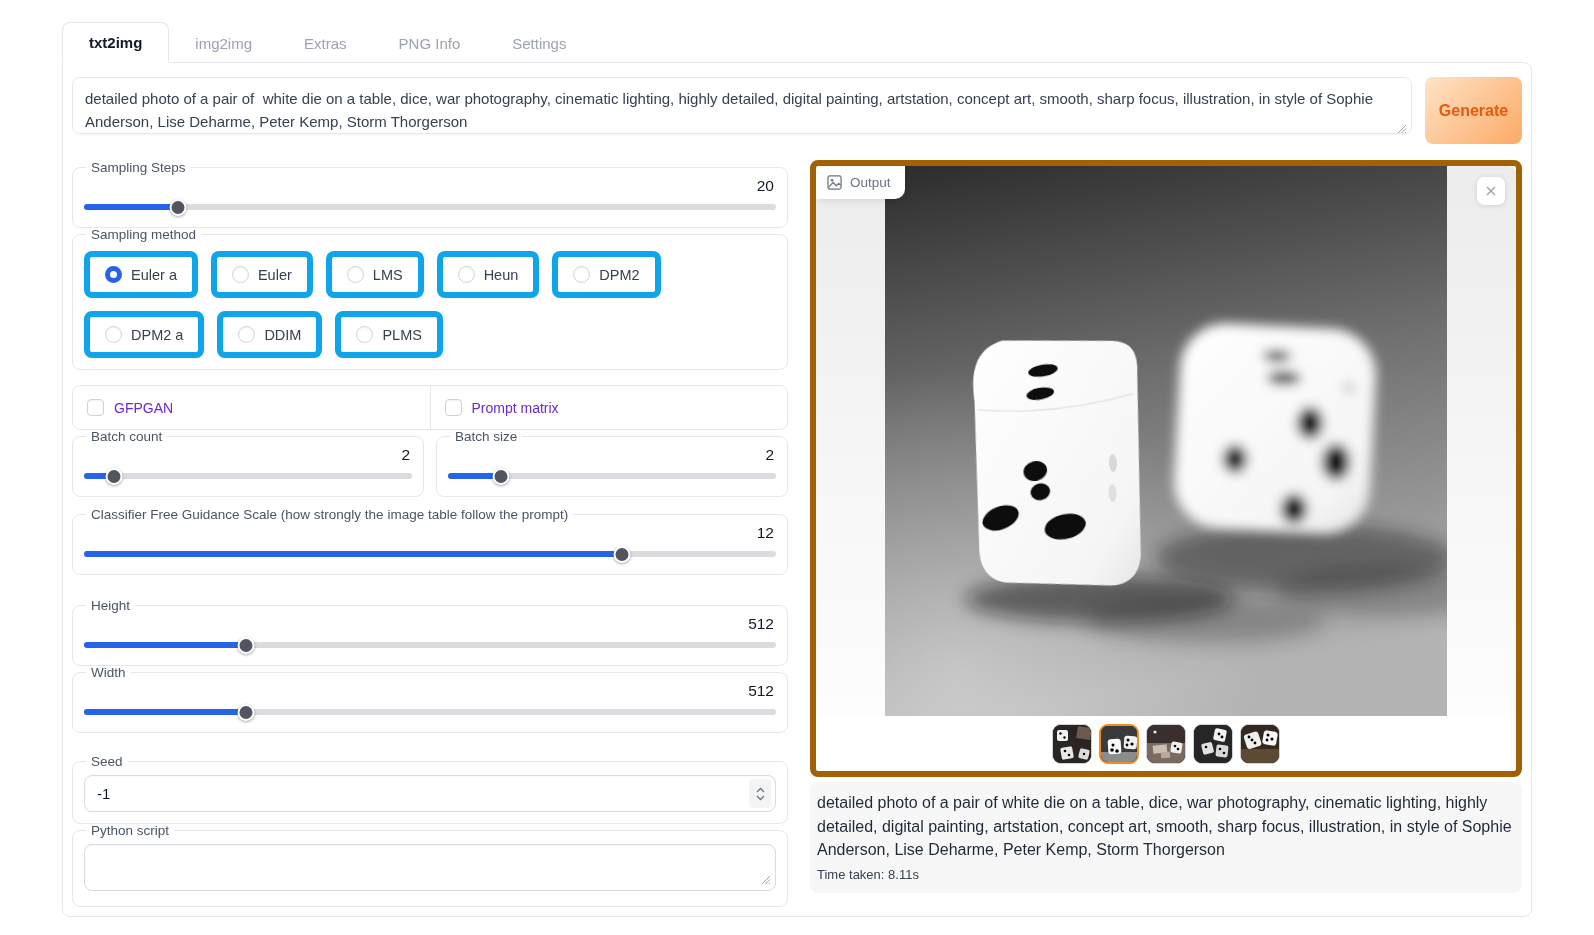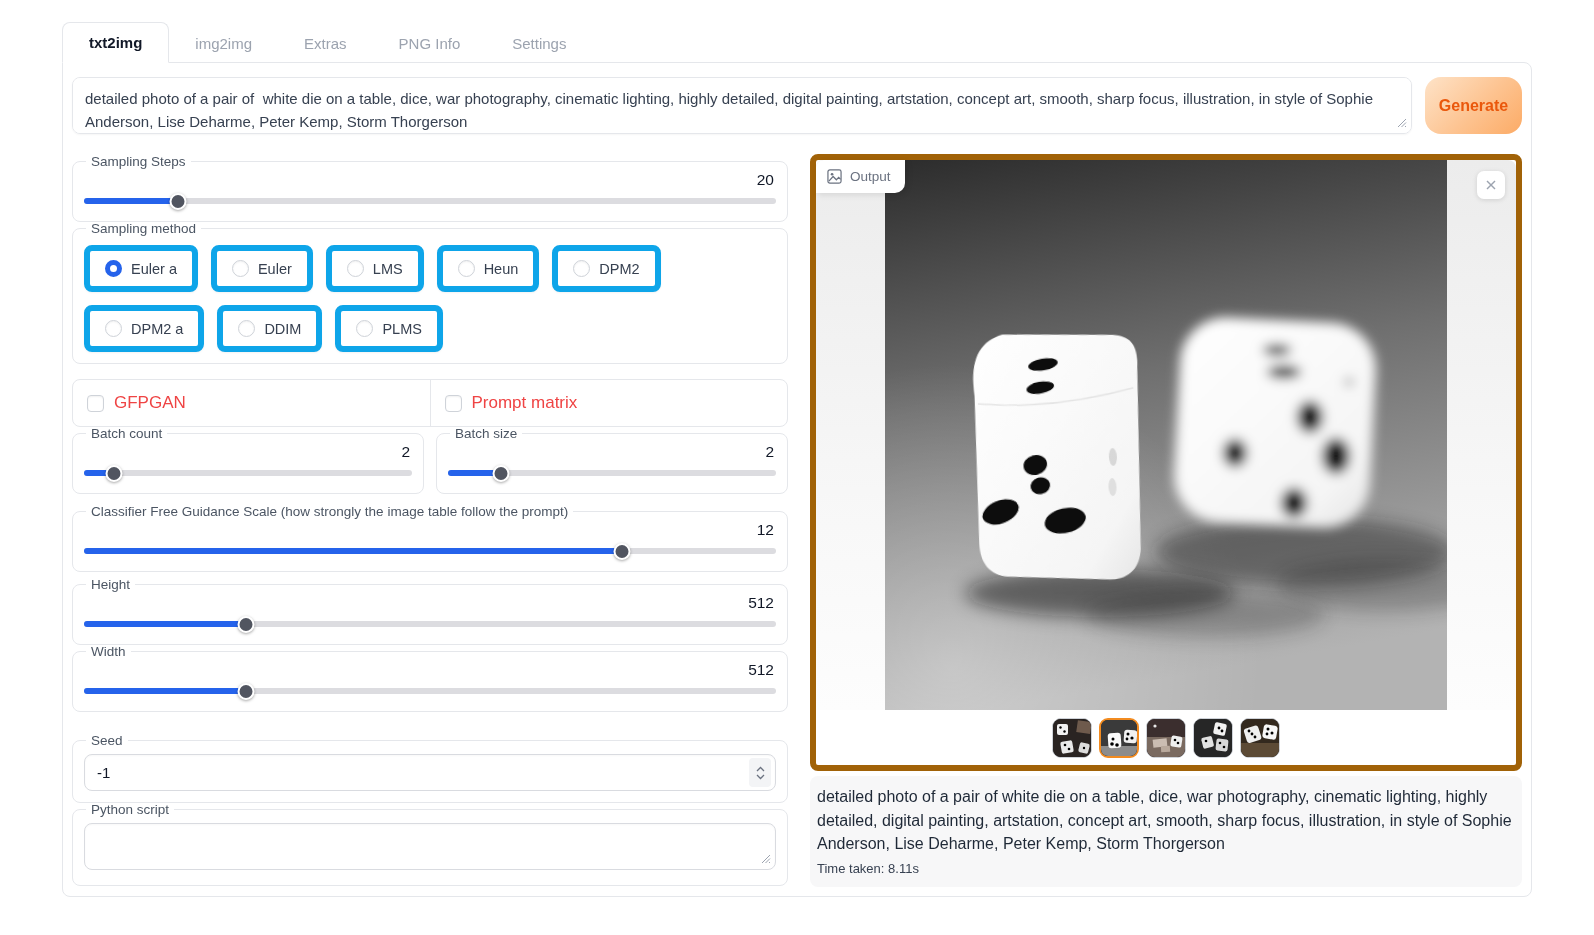--- a/index.html
+++ b/index.html
@@ -17,32 +17,32 @@
   .content { border:1px solid #e5e7eb; border-radius:0 8px 8px 8px; background:#fff;
     padding:9px; min-height:822px; }
 
   
   .prompt-row { display:flex; gap:13px; margin:5px 0 16px; }
   .ta-wrap { position:relative; flex:1; }
   .prompt-ta { width:100%; height:57px; resize:none; border:1px solid #e5e7eb; border-radius:8px;
     padding:9px 26px 8px 12px; font-size:15px; line-height:1.55; color:#374151; outline:none;
     font-family:inherit; box-shadow:0 1px 2px rgba(0,0,0,.04); }
   .grip { position:absolute; right:5px; bottom:6px; pointer-events:none; }
-  .generate-btn { width:97px; height:57px; border:none; border-radius:16px; cursor:pointer;
+  .generate-btn { width:97px; height:67px; border:none; border-radius:8px; cursor:pointer;
     background:linear-gradient(135deg,#fee3c8 0%,#fdc390 55%,#fcab66 100%);
     font-weight:bold; font-size:16px; font-family:inherit; }
 
   .main-row { display:flex; gap:22px; align-items:flex-start; }
   .left-col { width:716px; }
   .right-col { flex:1; min-width:0; }
 
   
   fieldset { border:1px solid #e5e7eb; border-radius:8px; padding:2px 11px 11px; background:#fff; }
   legend { font-size:13.5px; color:#4b5563; padding:0 5px; margin-left:2px; }
-  .stack fieldset + fieldset { margin-top:-1px; } .gap10 { margin-top:10px; } .gap5 { margin-top:5px; } .gap12 { margin-top:21px; }
+  .stack fieldset + fieldset { margin-top:-1px; } .gap10 { margin-top:10px; } .gap5 { margin-top:23px; } .gap12 { margin-top:21px; }
 
   
   .slider-value { text-align:right; font-size:15.5px; color:#111827; padding-right:2px; height:21px; }
   .slider { position:relative; height:18px; cursor:pointer; }
   .slider .track { position:absolute; left:0; right:0; top:6px; height:6px;
     background:#dcdce0; border:1px solid #c8c8cе; border-color:#c9c9cf; border-radius:4px; }
   .slider .fill { position:absolute; left:0; top:6px; width:var(--pct,0%); height:6px;
     background:#2563eb; border-radius:4px 0 0 4px; }
   .slider .handle { position:absolute; top:1px; left:var(--pct,0%); transform:translateX(-50%);
     width:17px; height:17px; border-radius:50%; background:#515560; border:2px solid #fff;
@@ -53,21 +53,21 @@
   .radio-btn { display:flex; align-items:center; gap:9px; background:#fff; cursor:pointer;
     border:6px solid #0ea5e9; border-radius:8px; padding:9px 15px; font-size:14.5px; color:#374151;
     box-shadow:0 1px 2px rgba(0,0,0,.05); }
   .radio-circle { width:17px; height:17px; border-radius:50%; background:#fff; border:1px solid #cfd3d9;
     box-shadow:inset 0 1px 2px rgba(0,0,0,.06); }
   .radio-btn.selected .radio-circle { border:5.5px solid #2563eb; box-shadow:none; }
 
   
   .check-row { display:flex; border:1px solid #e5e7eb; border-radius:8px; margin-top:15px; background:#fff; }
   .check-cell { flex:1; display:flex; align-items:center; gap:10px; padding:13px 14px;
-    font-size:17px; color:#ef4444; cursor:pointer; }
+    font-size:14px; color:#6d28d9; cursor:pointer; }
   .check-cell + .check-cell { border-left:1px solid #e5e7eb; }
   .checkbox { width:17px; height:17px; border:1px solid #cfd3d9; border-radius:4px; background:#fff;
     box-shadow:inset 0 1px 2px rgba(0,0,0,.06); }
 
   .two-col { display:flex; gap:12px; margin-top:-1px; }
   .two-col fieldset { flex:1; }
 
   
   .number-input { display:flex; align-items:stretch; border:1px solid #d9dbe0; border-radius:8px;
     height:37px; margin-top:4px; background:#fff; overflow:hidden; box-shadow:inset 0 1px 2px rgba(0,0,0,.03); }

